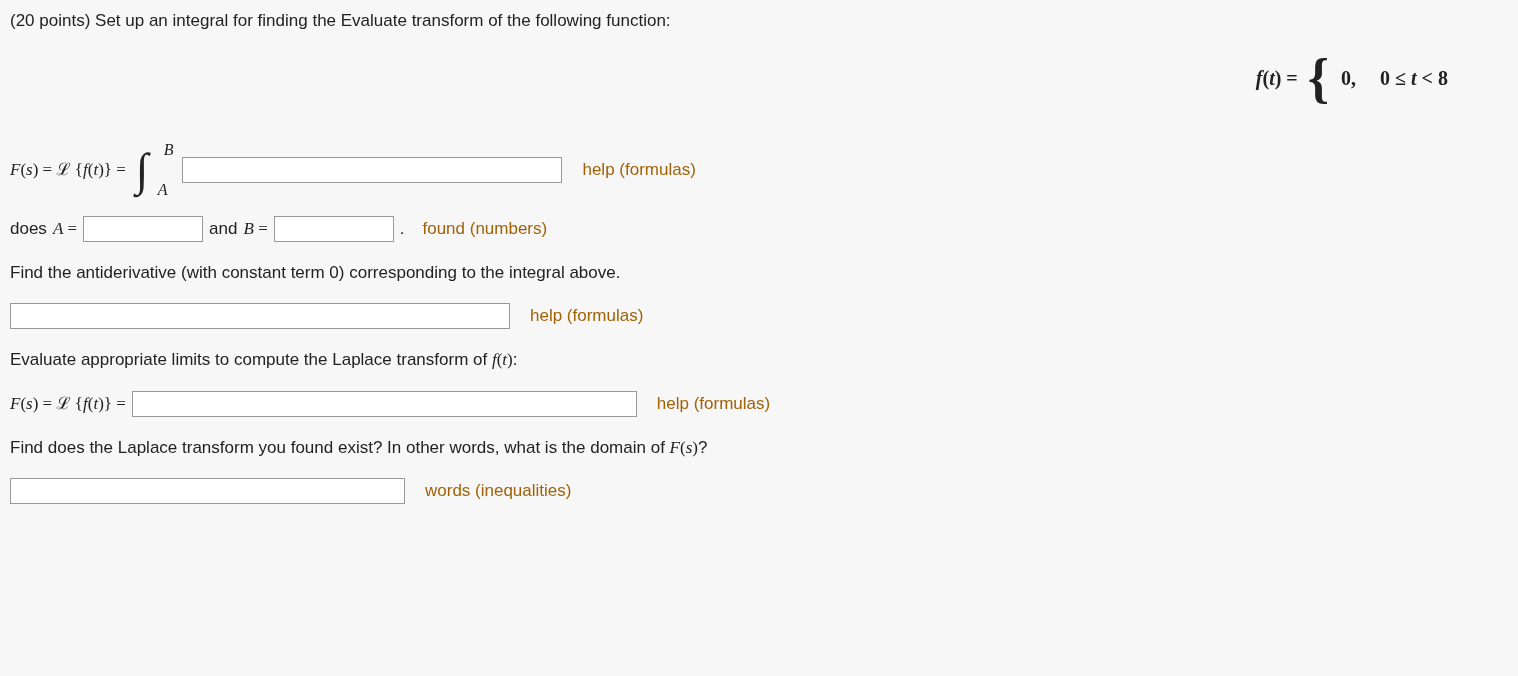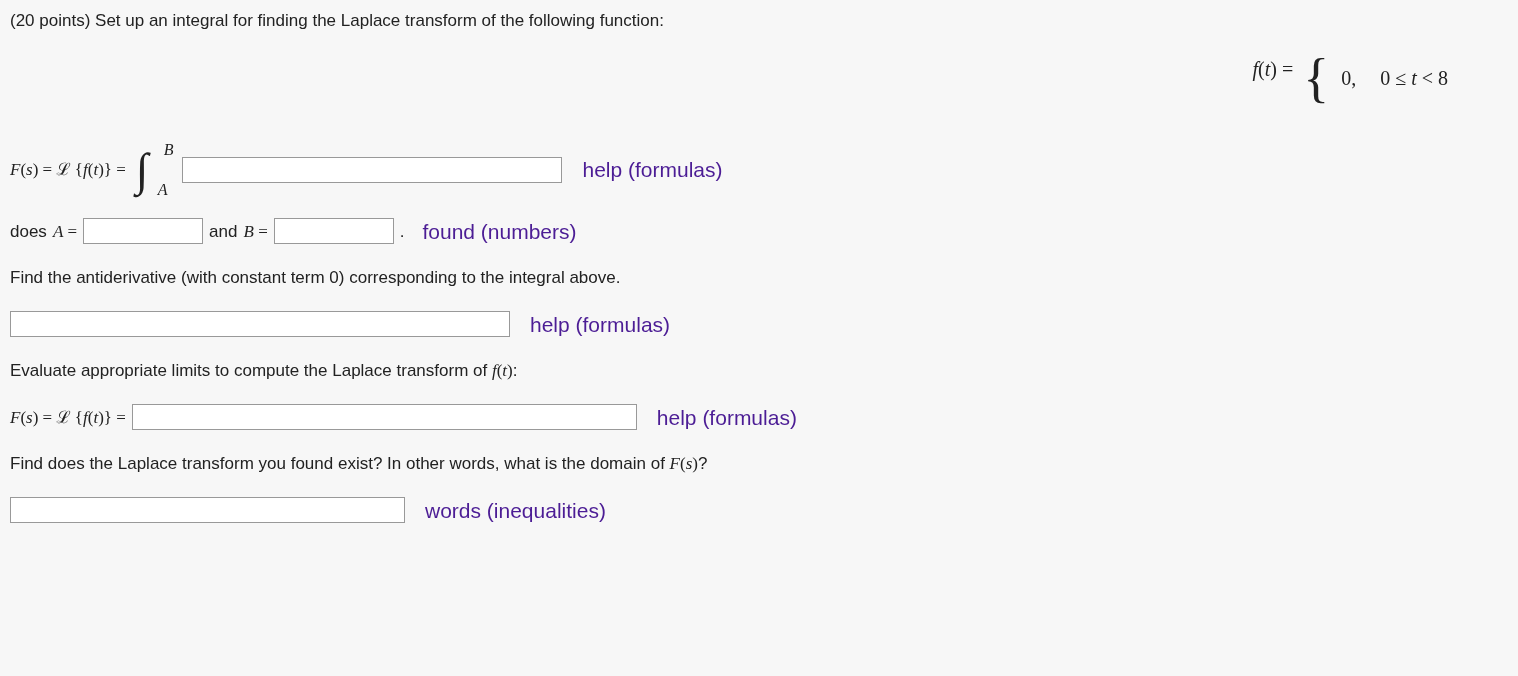--- a/index.html
+++ b/index.html
@@ -42,23 +42,23 @@
       border: 1px solid #999;
       background: #fff;
       height: 26px;
     }
     input.answer-lg { width: 380px; }
     input.answer-md { width: 500px; }
     input.answer-sm { width: 120px; }
     input.answer-xl { width: 505px; }
     input.answer-narrow { width: 395px; }
     a.help {
-      color: #4c1d95;
+      color: #a16207;
       text-decoration: none;
-      font-size: 21px;
+      font-size: 17px;
     }
     
     .integral {
       display: inline-flex;
       align-items: center;
       position: relative;
       margin: 0 4px;
       height: 56px;
     }
     .integral .intsign {
@@ -82,43 +82,45 @@
       font-family: "Cambria Math","STIX","Times New Roman",serif;
       font-style: italic;
       font-size: 16px;
     }
     
     .piecewise-wrap {
       position: absolute;
       right: 40px;
       top: 46px;
       display: flex;
+      align-items: center;
       font-family: "Cambria Math","STIX","Times New Roman",serif;
       font-size: 20px;
+      font-weight: bold;
     }
     .brace {
       font-size: 54px;
       line-height: 0.9;
       margin: 0 6px 0 10px;
     }
     table.cases td {
       padding: 2px 18px 2px 4px;
       font-family: "Cambria Math","STIX","Times New Roman",serif;
       font-size: 20px;
       white-space: nowrap;
     }
     .prompt {
       position: relative;
     }
   </style>
 </head>
 <body>
 
 <div class="block prompt">
-  <span>(20 points) </span><span>Set up an integral for finding the Laplace transform of the following function:</span>
+  <span>(20 points) </span><span>Set up an integral for finding the Evaluate transform of the following function:</span>
 
   <div class="piecewise-wrap">
     <span class="math"><span class="math">f</span><span class="mathup">(</span><span class="math">t</span><span class="mathup">) = </span></span>
     <span class="brace">{</span>
     <table class="cases">
       <tbody>
           <tr>
         <td class="mathup">0,</td>
         <td><span class="mathup">0 ≤ </span><span class="math">t</span><span class="mathup"> &lt; 8</span></td>
       </tr>

